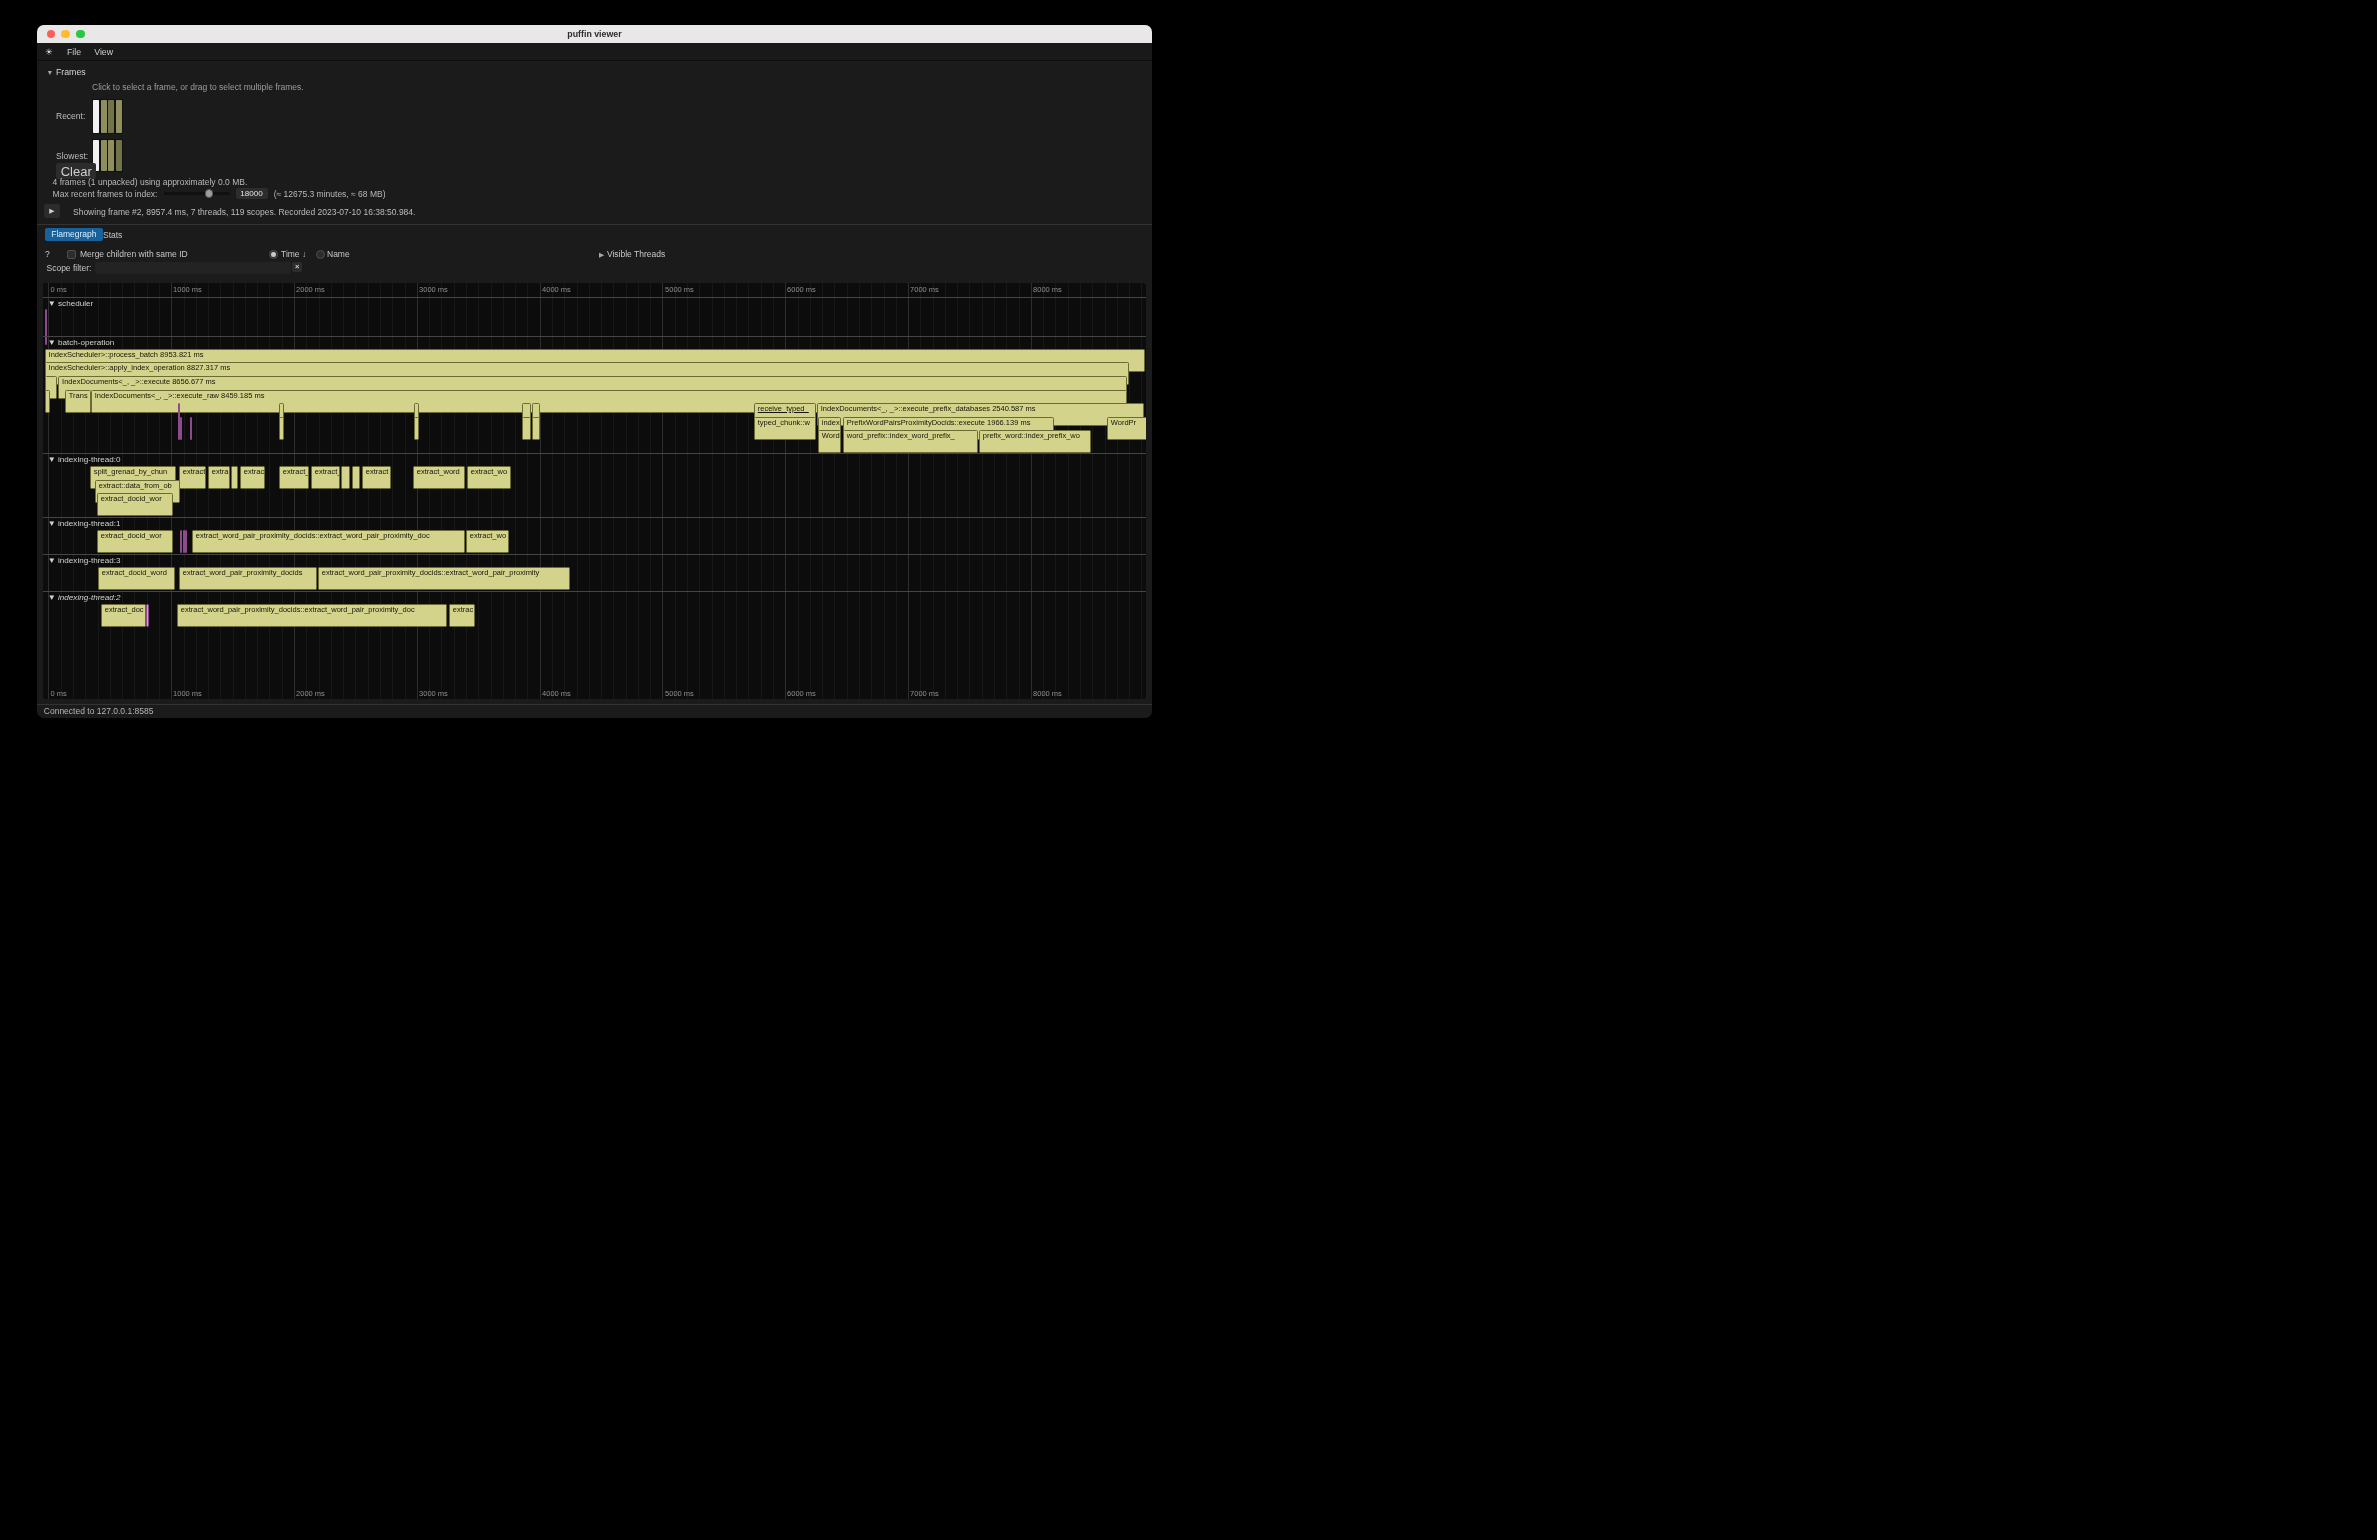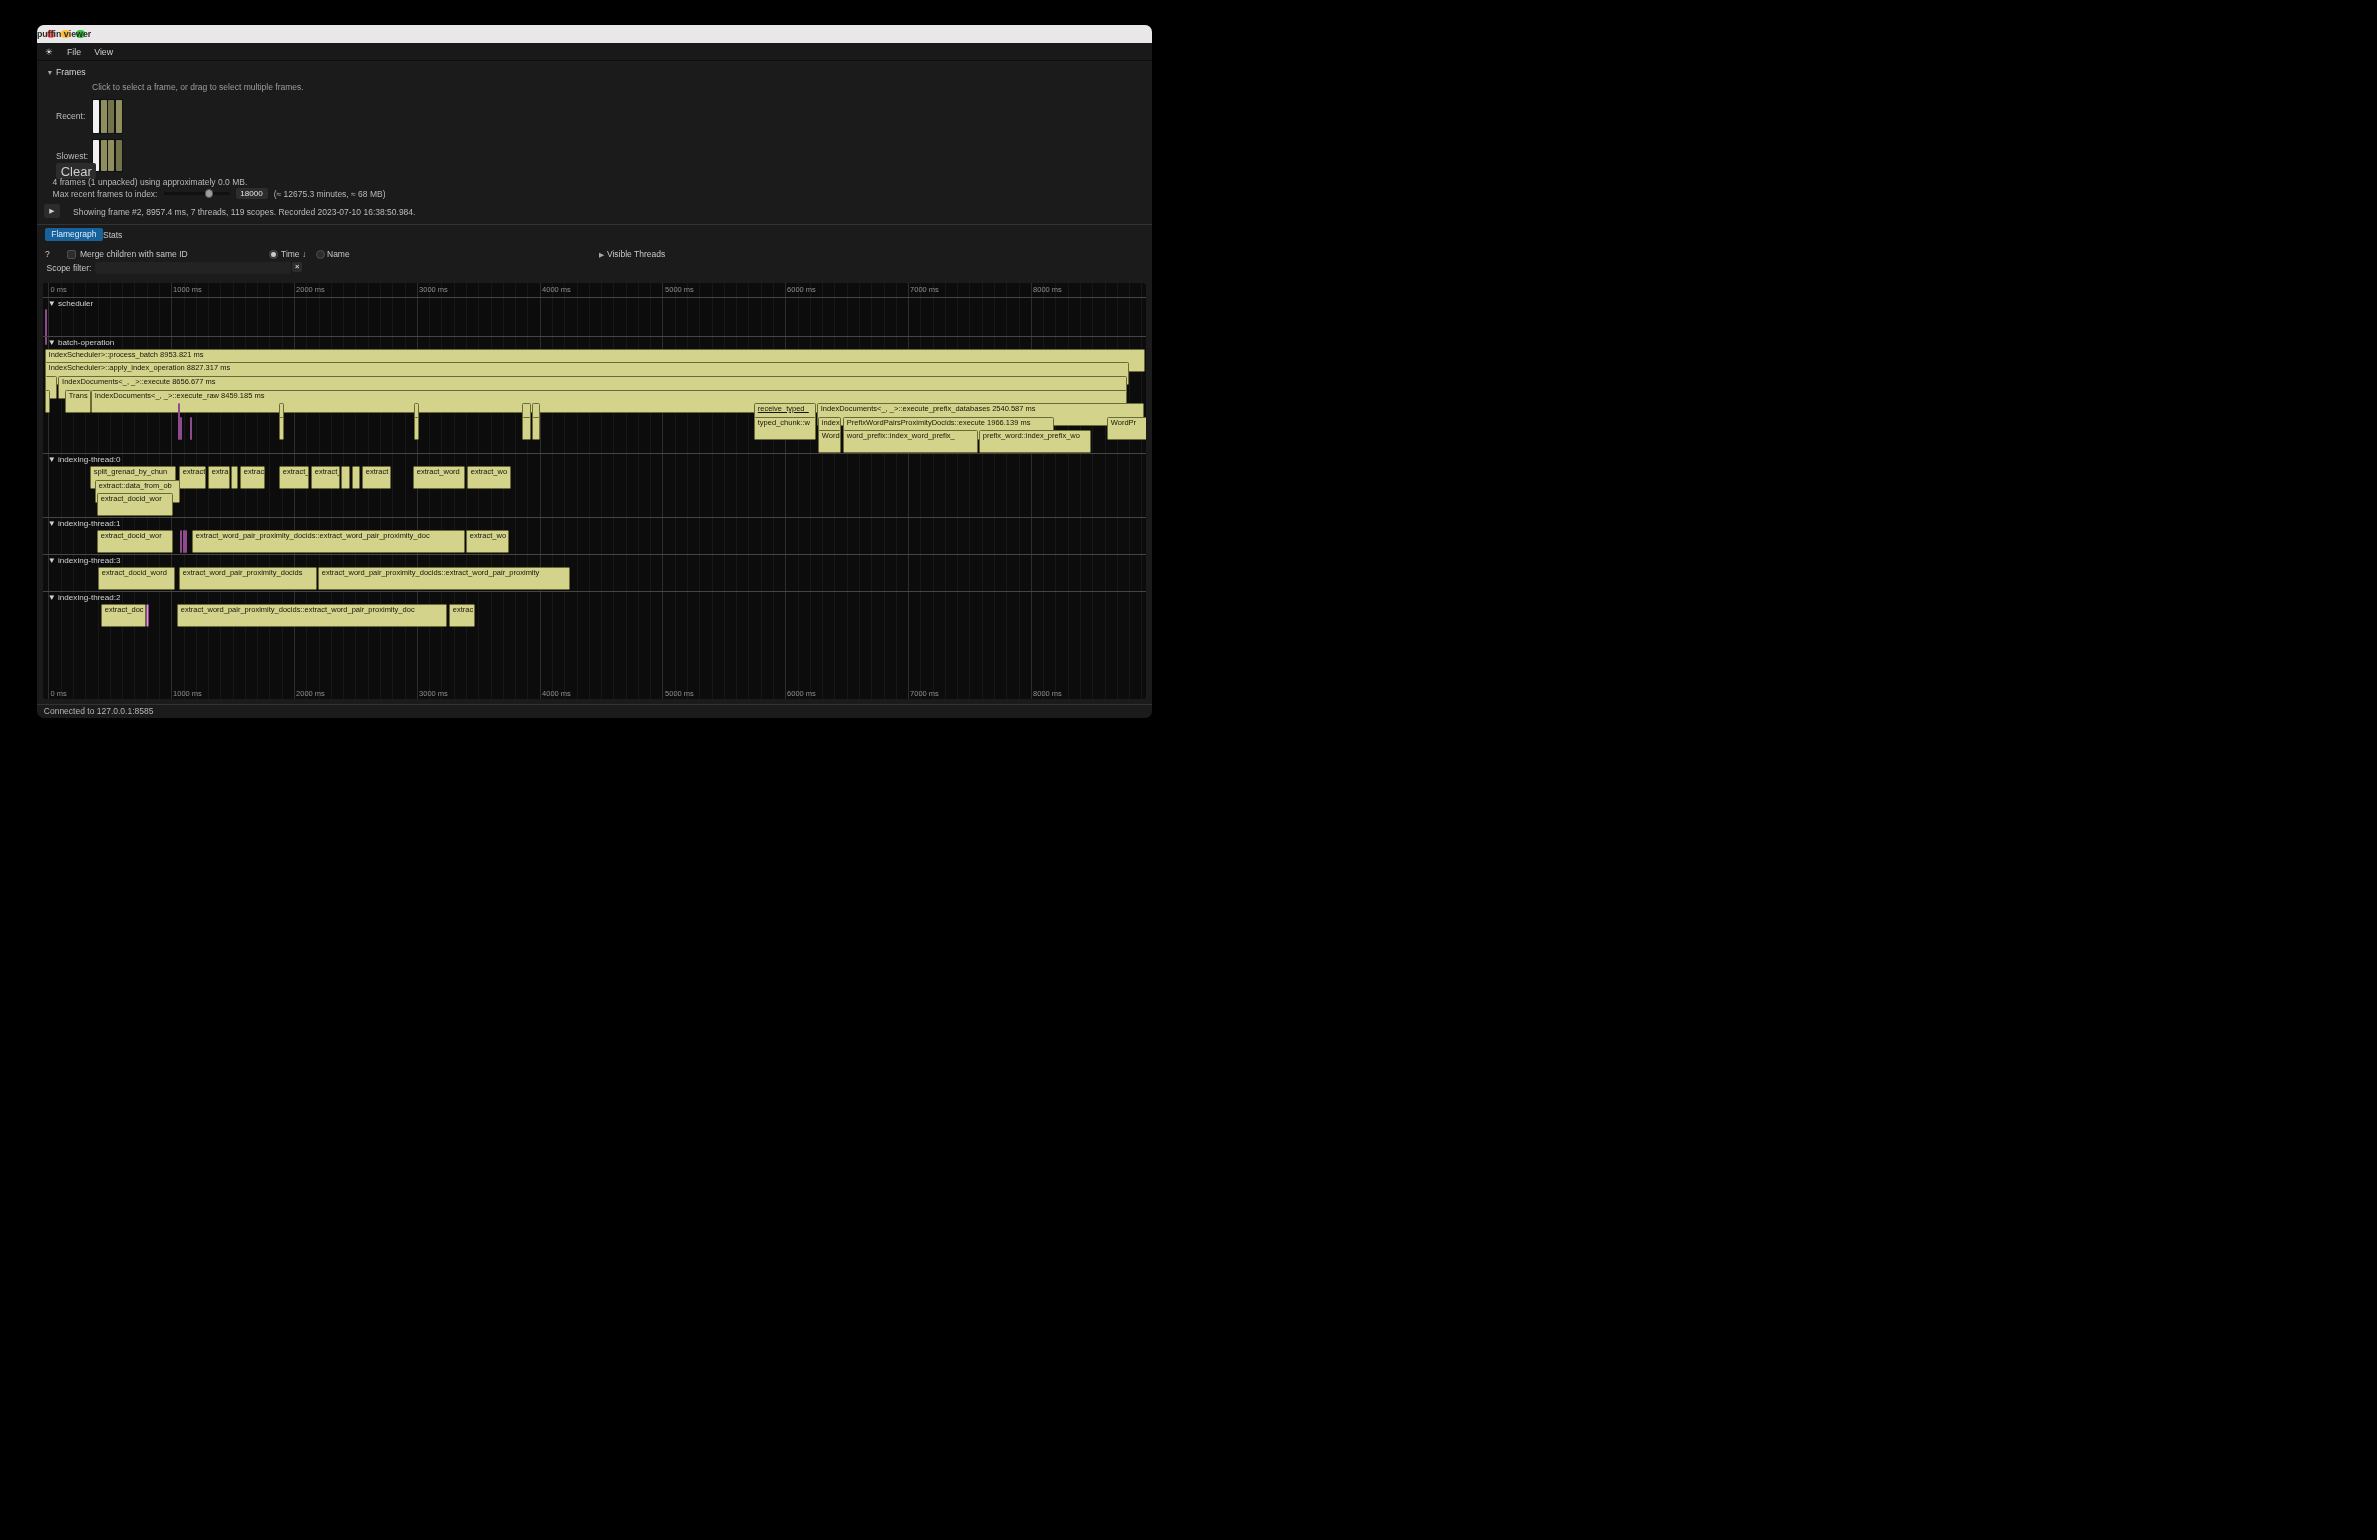--- a/index.html
+++ b/index.html
@@ -5,21 +5,21 @@
   * { box-sizing: border-box; }
   html,body { margin:0; padding:0; background:#000; }
   .page { position:relative; width:1189px; height:770px; background:#000;
           font-family:"Liberation Sans", sans-serif; overflow:hidden; }
   .window { position:absolute; left:37px; top:25px; width:1115px; height:693px;
             background:#1b1b1b; border-radius:6.8px; overflow:hidden;
             box-shadow:0 17px 47px rgba(0,0,0,.8); }
 
   
   .titlebar { position:absolute; left:0; top:0; width:100%; height:18.3px; background:#e9e7e8; }
-  .title { position:absolute; left:0; right:0; top:0; line-height:18.3px; 
+  .title { position:absolute; left:0; right:0; top:0; line-height:18.3px; text-align:center;
            font-size:8.8px; font-weight:bold; color:#2d2d2d; }
   .lights { position:absolute; left:9.5px; top:4.7px; display:flex; gap:6.1px; }
   .light { width:8.8px; height:8.8px; border-radius:50%; }
   .light.red{background:#ff5f57}.light.yellow{background:#febc2e}.light.green{background:#28c840}
 
   
   .menubar { position:absolute; left:0; top:18.3px; width:100%; height:17.6px; background:#191919;
              border-bottom:0.7px solid #0e0e0e; display:flex; align-items:center; gap:13px;
              padding-left:6.8px; color:#cdcdcd; font-size:8.8px; }
   .theme-icon { color:#d8d8d8; font-size:8.8px; width:10.2px; text-align:center; }
@@ -334,21 +334,21 @@
         <div class="bar pink" style="left: 140px; width: 1.5px; top: 247px;"></div>
         <div class="bar pink" style="left: 142px; width: 1.6px; top: 247px;"></div>
         <div class="bar" style="left: 149px; width: 273px; top: 247px;">extract_word_pair_proximity_docids::extract_word_pair_proximity_doc</div>
         <div class="bar" style="left: 423px; width: 43px; top: 247px;">extract_wo</div>
         <div class="sect-line" style="top: 271px;"></div>
         <div class="thread-head" style="top: 273px;">▼ indexing-thread:3</div>
         <div class="bar" style="left: 55px; width: 77px; top: 284px;">extract_docid_word</div>
         <div class="bar" style="left: 136px; width: 138px; top: 284px;">extract_word_pair_proximity_docids</div>
         <div class="bar" style="left: 275px; width: 252px; top: 284px;">extract_word_pair_proximity_docids::extract_word_pair_proximity</div>
         <div class="sect-line" style="top: 308px;"></div>
-        <div class="thread-head" style="top: 310px;">▼ indexing-thread:2</div>
+        <div class="thread-head" style="top: 310px; font-style: italic;">▼ indexing-thread:2</div>
         <div class="bar" style="left: 58px; width: 45px; top: 321px;">extract_doc</div>
         <div class="bar pink" style="left: 103px; width: 2.9px; top: 321px;"></div>
         <div class="bar" style="left: 134px; width: 270px; top: 321px;">extract_word_pair_proximity_docids::extract_word_pair_proximity_doc</div>
         <div class="bar" style="left: 406px; width: 26px; top: 321px;">extrac</div>
       </div>
 
     <div class="sep sep2"></div>
     <div class="status">Connected to 127.0.0.1:8585</div>
 
   </div>

